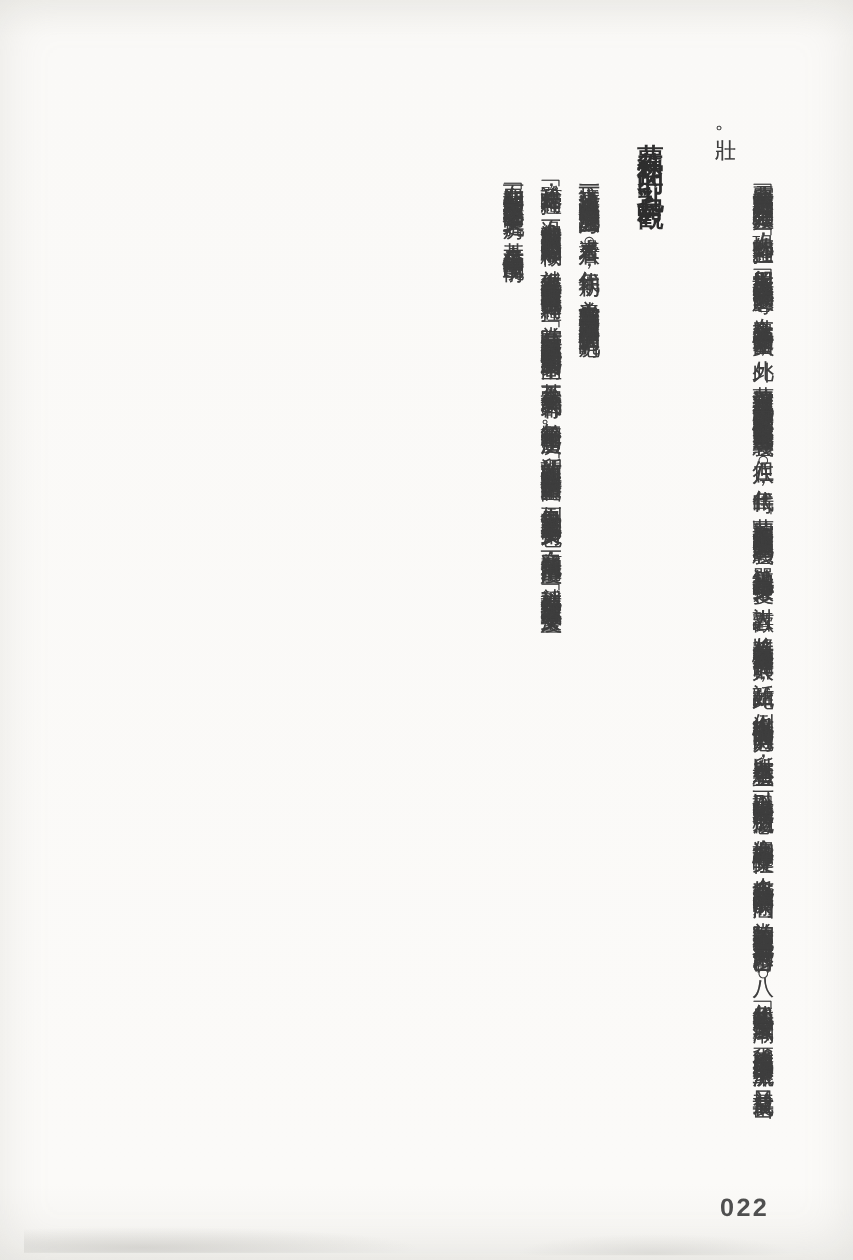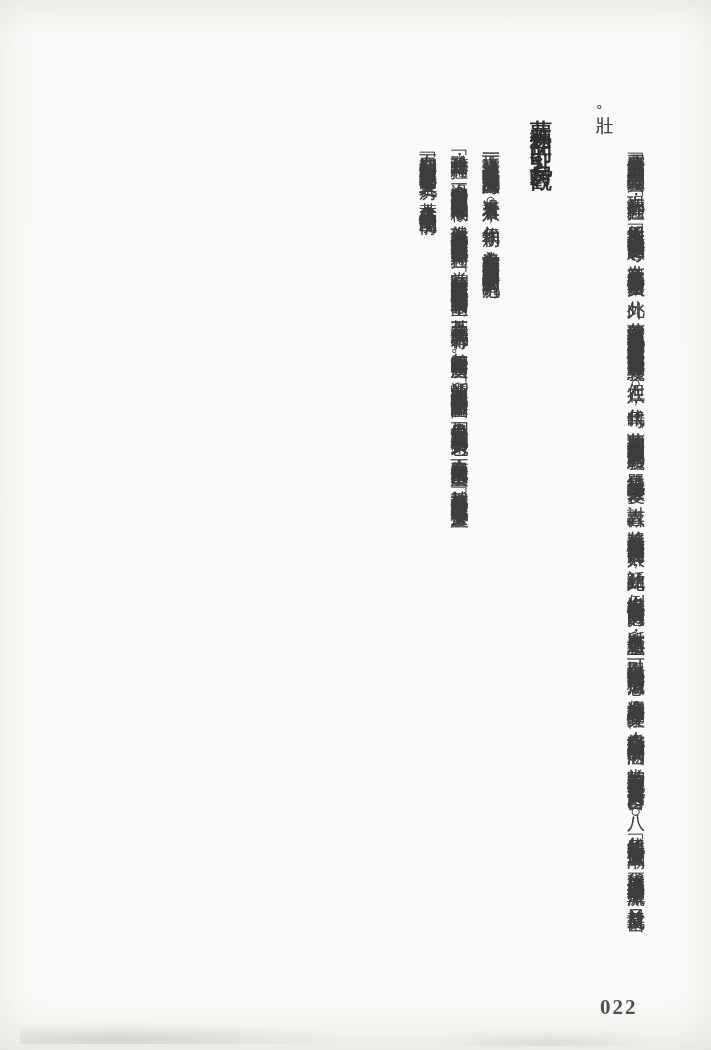--- a/index.html
+++ b/index.html
@@ -66,21 +66,21 @@
     letter-spacing: 7px;
     line-height: 38px;
     text-indent: 0;
     color: #2e2e2e;
     text-shadow: none;
   }
   .page-number {
     position: absolute;
     left: 600px;
     top: 995px;
-    font-family: Liberation Serif, serif;
+    font-family: Liberation Sans, sans-serif;
     font-size: 21px;
     font-weight: 700;
     letter-spacing: 2px;
     color: #4f4f4f;
   }
 </style>
 </head>
 <body>
 
 <div class="page">

